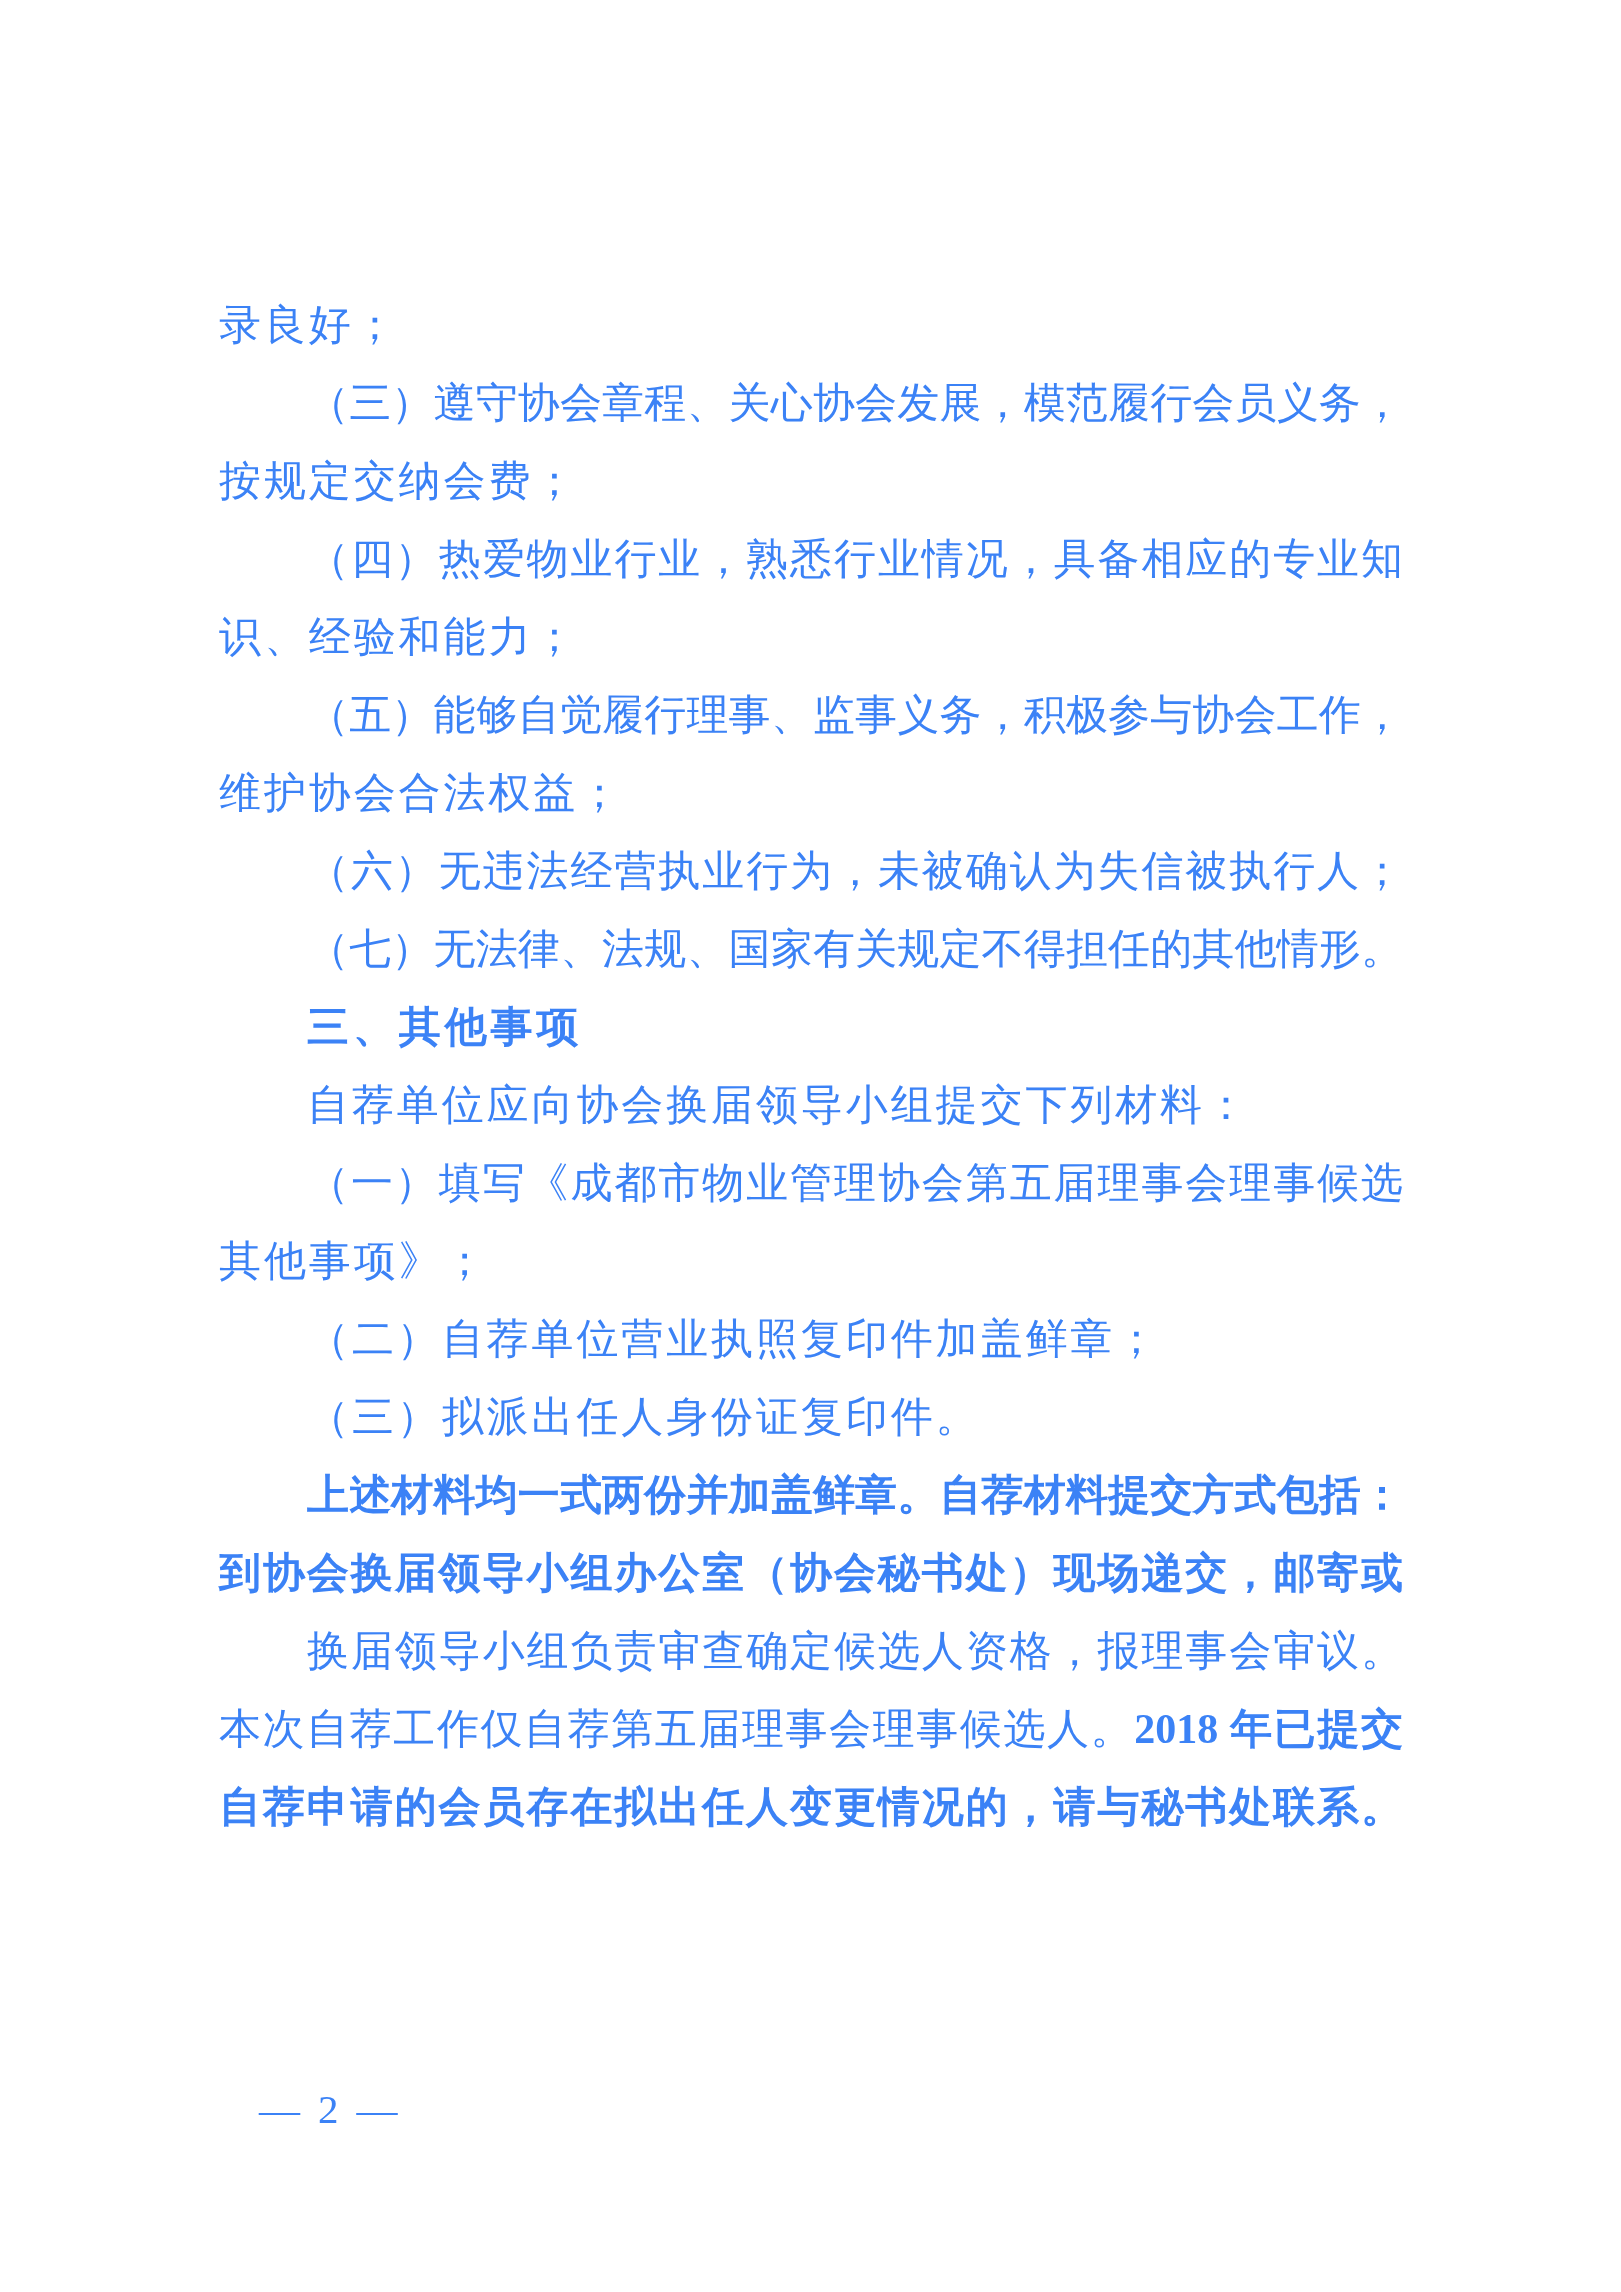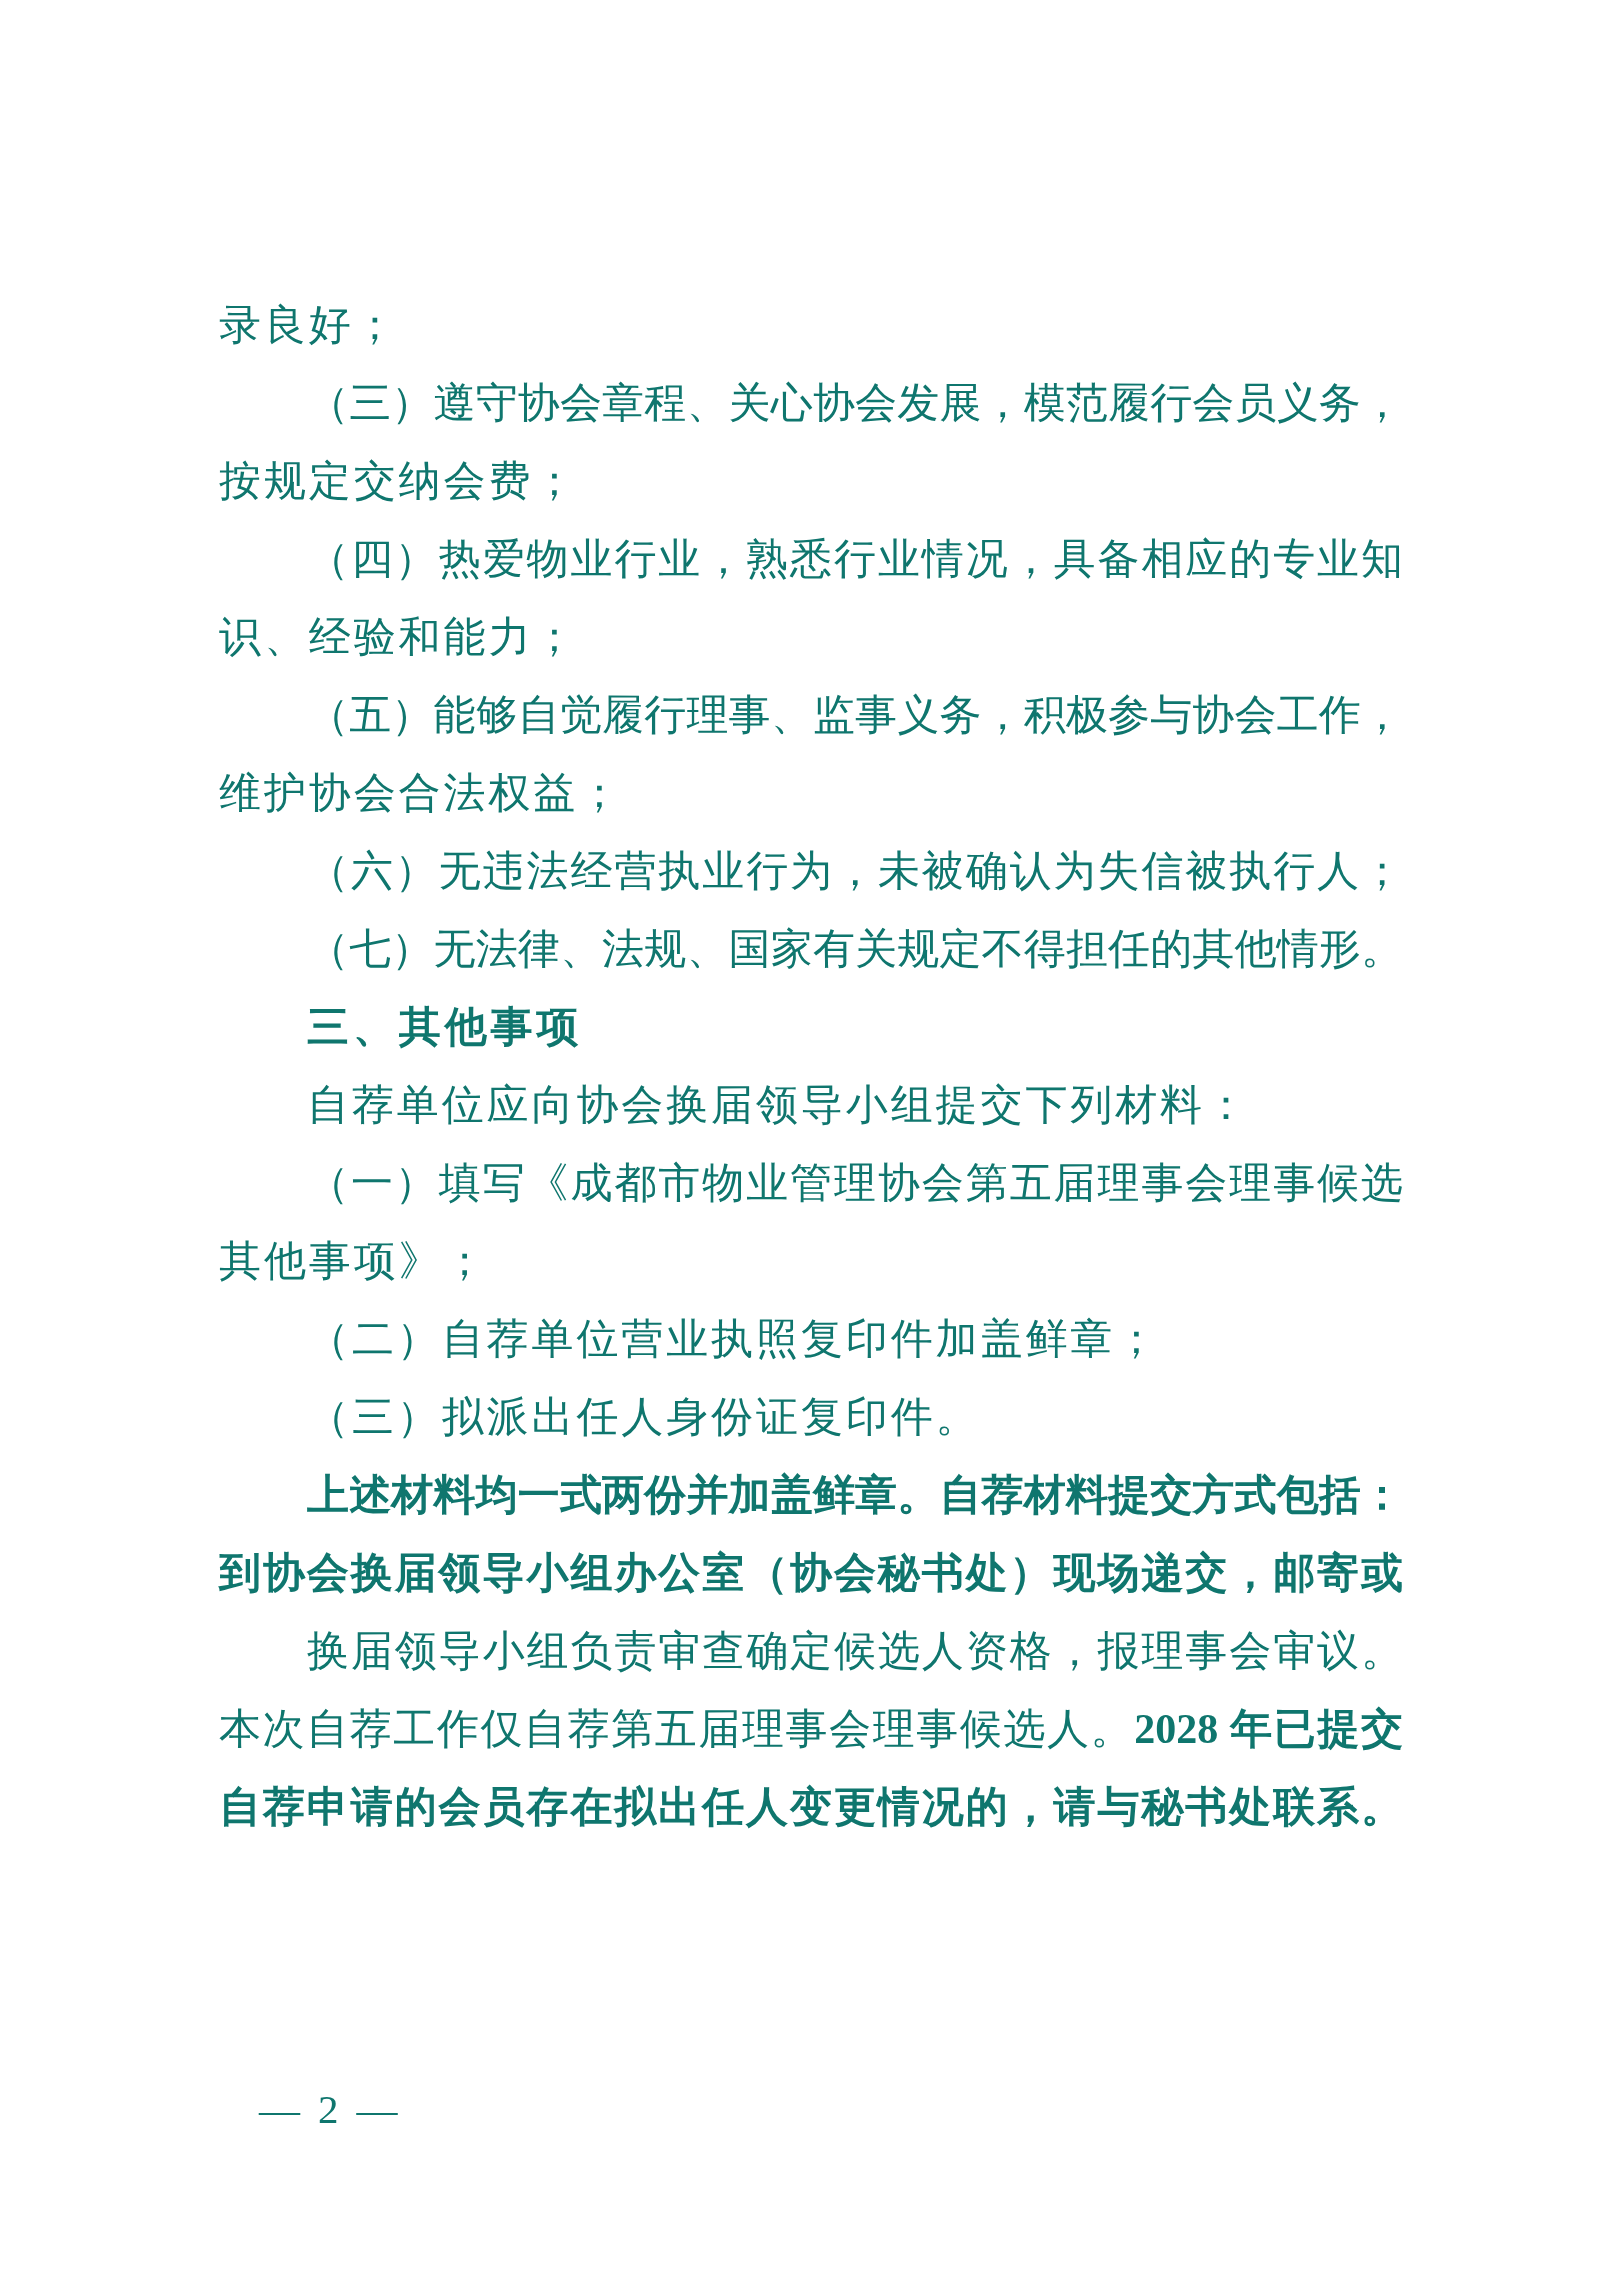--- a/index.html
+++ b/index.html
@@ -1,21 +1,21 @@
 <!DOCTYPE html>
 <html><head>
 <meta charset="utf-8">
 <style>
   html,body{margin:0;padding:0;background:#e8e8e8;}
   .page{
     position:relative;
     width:1621px;height:2293px;
     background:#ffffff;
     font-family:"Liberation Serif","DejaVu Serif",serif;
-    color:#0f766e;
+    color:#3b82f6;
     overflow:hidden;
   }
   .text-block{
     position:absolute;
     left:219px;top:286px;
     width:1184px;
     font-size:42px;
     line-height:78px;
   }
   .line{
@@ -61,18 +61,18 @@
     <div class="line indent justify">（七）无法律、法规、国家有关规定不得担任的其他情形。</div>
     <div class="line indent heading">三、其他事项</div>
     <div class="line indent">自荐单位应向协会换届领导小组提交下列材料：</div>
     <div class="line indent justify">（一）填写《成都市物业管理协会第五届理事会理事候选</div>
     <div class="line">其他事项》；</div>
     <div class="line indent">（二）自荐单位营业执照复印件加盖鲜章；</div>
     <div class="line indent">（三）拟派出任人身份证复印件。</div>
     <div class="line indent justify bold">上述材料均一式两份并加盖鲜章。自荐材料提交方式包括：</div>
     <div class="line justify bold">到协会换届领导小组办公室（协会秘书处）现场递交，邮寄或</div>
     <div class="line indent justify">换届领导小组负责审查确定候选人资格，报理事会审议。</div>
-    <div class="line justify"><span>本次自荐工作仅自荐第五届理事会理事候选人。</span><span class="bold">2028 年已提交</span></div>
+    <div class="line justify"><span>本次自荐工作仅自荐第五届理事会理事候选人。</span><span class="bold">2018 年已提交</span></div>
     <div class="line justify bold">自荐申请的会员存在拟出任人变更情况的，请与秘书处联系。</div>
   </div>
   <div class="footer">— 2 —</div>
 </div>
 
 
 </body></html>

